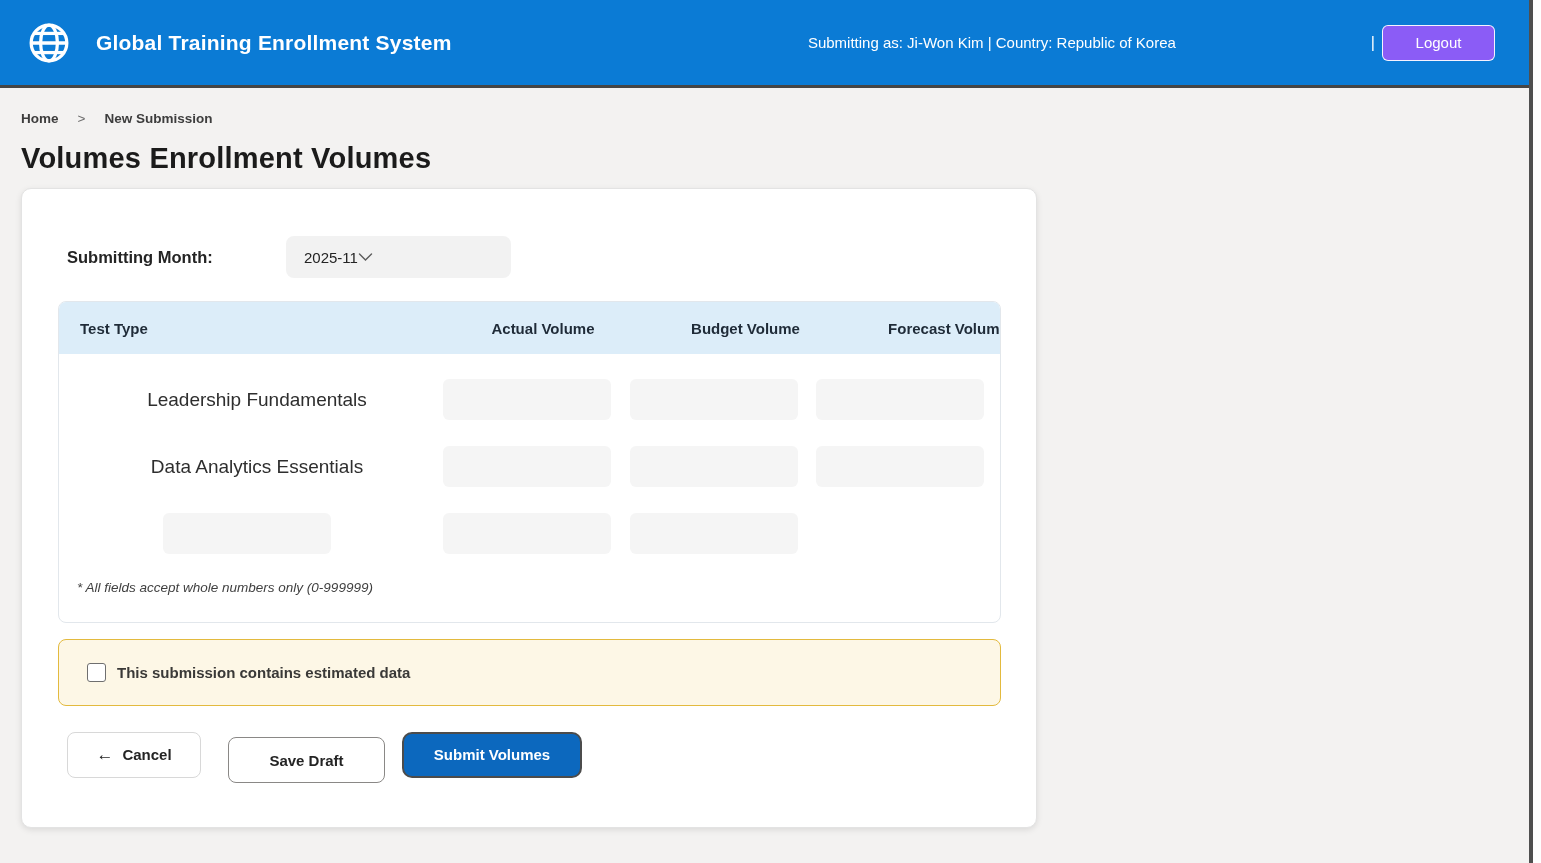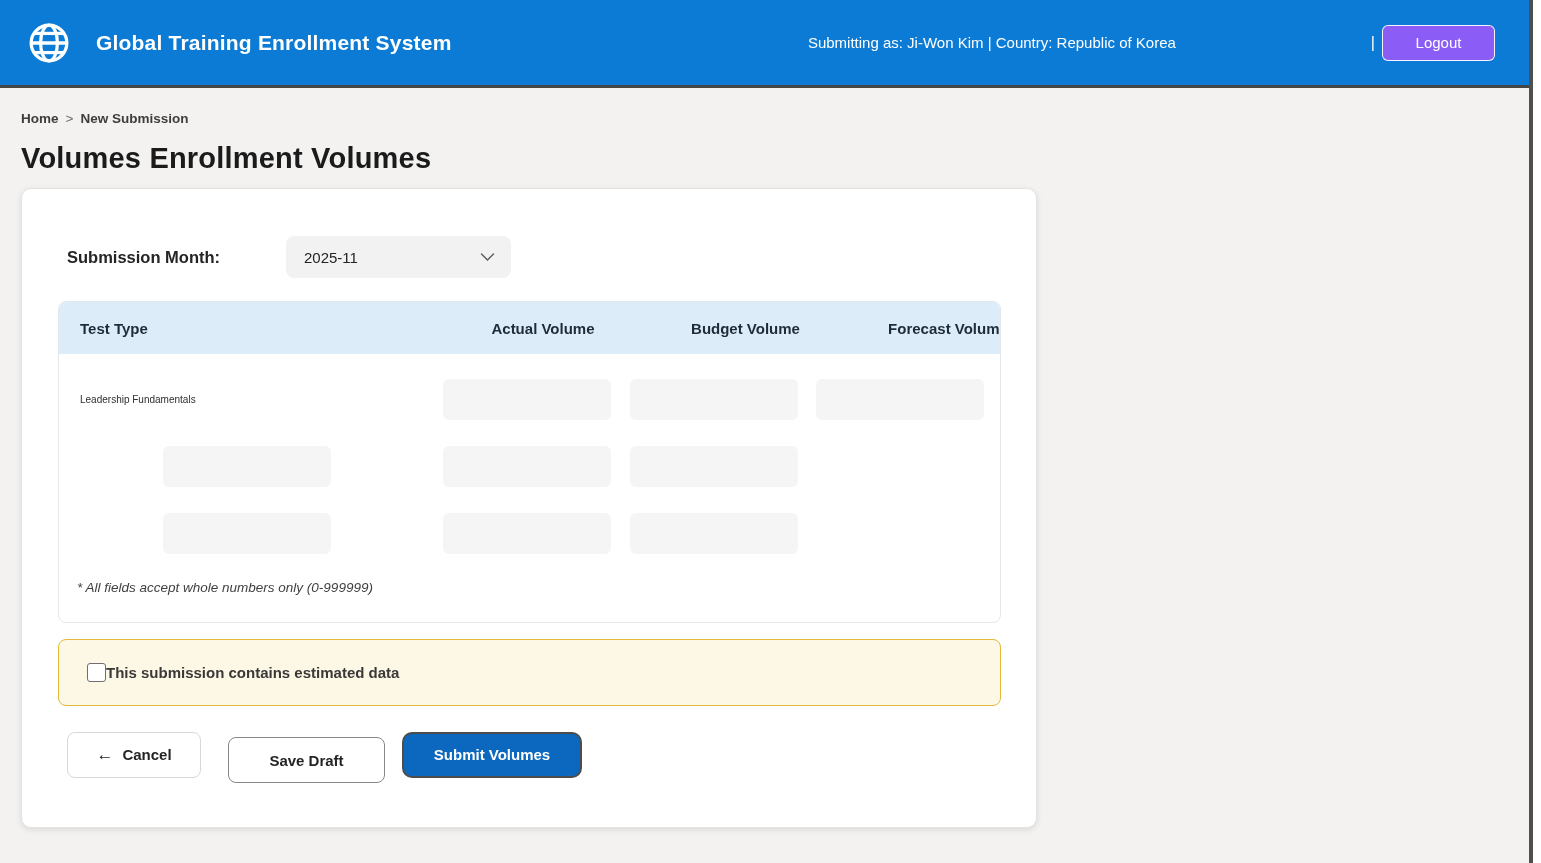--- a/index.html
+++ b/index.html
@@ -39,39 +39,39 @@
     margin-left:7px;
     width:113px;height:36px;
     background:#8b5cf6;
     border:1.5px solid rgba(255,255,255,0.92);
     border-radius:6px;
     color:#fff;font-size:15px;font-family:inherit;
     cursor:pointer;
   }
   
   .content{padding:23px 0 0 21px;}
-  .breadcrumb{font-size:13.5px;font-weight:700;color:#3d3d3d;display:flex;gap:7px;align-items:center;}
+  .breadcrumb{font-size:13.5px;font-weight:700;color:#3d3d3d;display:flex;gap:19px;align-items:center;}
   .breadcrumb .sep{color:#6b6b6b;font-weight:400;}
   .page-title{font-size:29px;font-weight:700;color:#1b1b1b;margin-top:16px;letter-spacing:0.2px;}
   
   .card{
     margin-top:13px;
     width:1016px;
     background:#fff;
     border:1px solid #e3e3e3;
     border-radius:10px;
     box-shadow:0 2px 6px rgba(0,0,0,0.10);
     padding:47px 0 44px 0;
   }
   .month-row{display:flex;align-items:center;padding-left:45px;}
   .month-label{font-size:16.5px;font-weight:700;color:#242424;width:219px;}
   .month-dropdown{
     width:225px;height:42px;
     background:#f2f2f2;border:none;border-radius:8px;
-    display:flex;align-items:center;justify-content:space-between;
+    display:flex;align-items:center;justify-content:flex-start;
     padding:0 16px 0 18px;cursor:pointer;font-family:inherit;
   }
   .month-value{font-size:15px;color:#242424;}
   .chevron{width:15px;height:10px;}
   
   .volume-table{
     margin:23px 0 0 36px;
     width:943px;
     border:1px solid #e2e7ec;
     border-radius:8px;
@@ -81,42 +81,42 @@
   .thead,.trow{
     display:grid;
     grid-template-columns:375px 186px 187px 186px;
     align-items:center;
   }
   .thead{height:52px;background:var(--table-header-bg);gap:16px;}
   .th{font-size:15px;font-weight:700;color:#1f2b38;justify-self:center;}
   .th:first-child{justify-self:start;padding-left:21px;}
   .tbody{padding-top:25px;}
   .trow{height:41px;margin-bottom:26px;}
-  .row-label{font-size:10px;color:#2e2e2e;padding-left:21px;}
+  .row-label{font-size:19px;color:#2e2e2e;padding-left:21px;text-align:center;}
   .vol-input{
     width:168px;height:41px;
     background:#f5f5f5;border:none;border-radius:6px;
     justify-self:center;
     font-family:inherit;font-size:15px;color:#242424;
     padding:0 12px;
   }
   .footnote{
     font-size:13.5px;font-style:italic;color:#3f3f3f;
     margin:4px 0 0 18px;
     padding-bottom:27px;
   }
   
   .estimate-panel{
     margin:16px 0 0 36px;
     width:943px;height:67px;
     background:var(--warning-bg);
     border:1.5px solid var(--warning-border);
     border-radius:8px;
     display:flex;align-items:center;
-    padding-left:28px;
+    padding-left:28px;gap:11px;
   }
   .estimate-checkbox{
     appearance:none;-webkit-appearance:none;
     width:19px;height:19px;
     border:1.5px solid #6f6f6f;border-radius:3px;
     background:#fff;cursor:pointer;flex:0 0 auto;
   }
   .estimate-checkbox:checked{background:#0c68be;border-color:#0c68be;}
   .estimate-label{font-size:15px;font-weight:700;color:#3a3937;cursor:pointer;}
   
@@ -166,21 +166,21 @@
       <span>Home</span>
       <span class="sep">&gt;</span>
       <span>New Submission</span>
     </nav>
 
     <h1 class="page-title">Volumes Enrollment Volumes</h1>
 
     <section class="card">
 
       <div class="month-row">
-        <div class="month-label">Submission Month:</div>
+        <div class="month-label">Submitting Month:</div>
         <div class="month-dropdown">
           <span class="month-value">2025-11</span>
           <svg class="chevron" viewBox="0 0 15 10" fill="none" stroke="#5c5c5c" stroke-width="1.4" stroke-linecap="round">
             <polyline points="1.5,2 7.5,8 13.5,2"></polyline>
           </svg>
         </div>
       </div>
 
       <div class="volume-table">
         <div class="thead">
@@ -190,20 +190,21 @@
           <div class="th">Forecast Volume</div>
         </div>
         <div class="tbody">
           <div class="trow">
             <div class="row-label">Leadership Fundamentals</div>
             <input class="vol-input" type="text" value="" style="">
             <input class="vol-input" type="text" value="" style="">
             <input class="vol-input" type="text" value="" style="">
           </div>
           <div class="trow">
+            <div class="row-label">Data Analytics Essentials</div>
             <input class="vol-input" type="text" value="" style="">
             <input class="vol-input" type="text" value="" style="">
             <input class="vol-input" type="text" value="" style="">
           </div>
           <div class="trow">
             <input class="vol-input" type="text" value="" style="">
             <input class="vol-input" type="text" value="" style="">
             <input class="vol-input" type="text" value="" style="">
           </div>
         </div>

